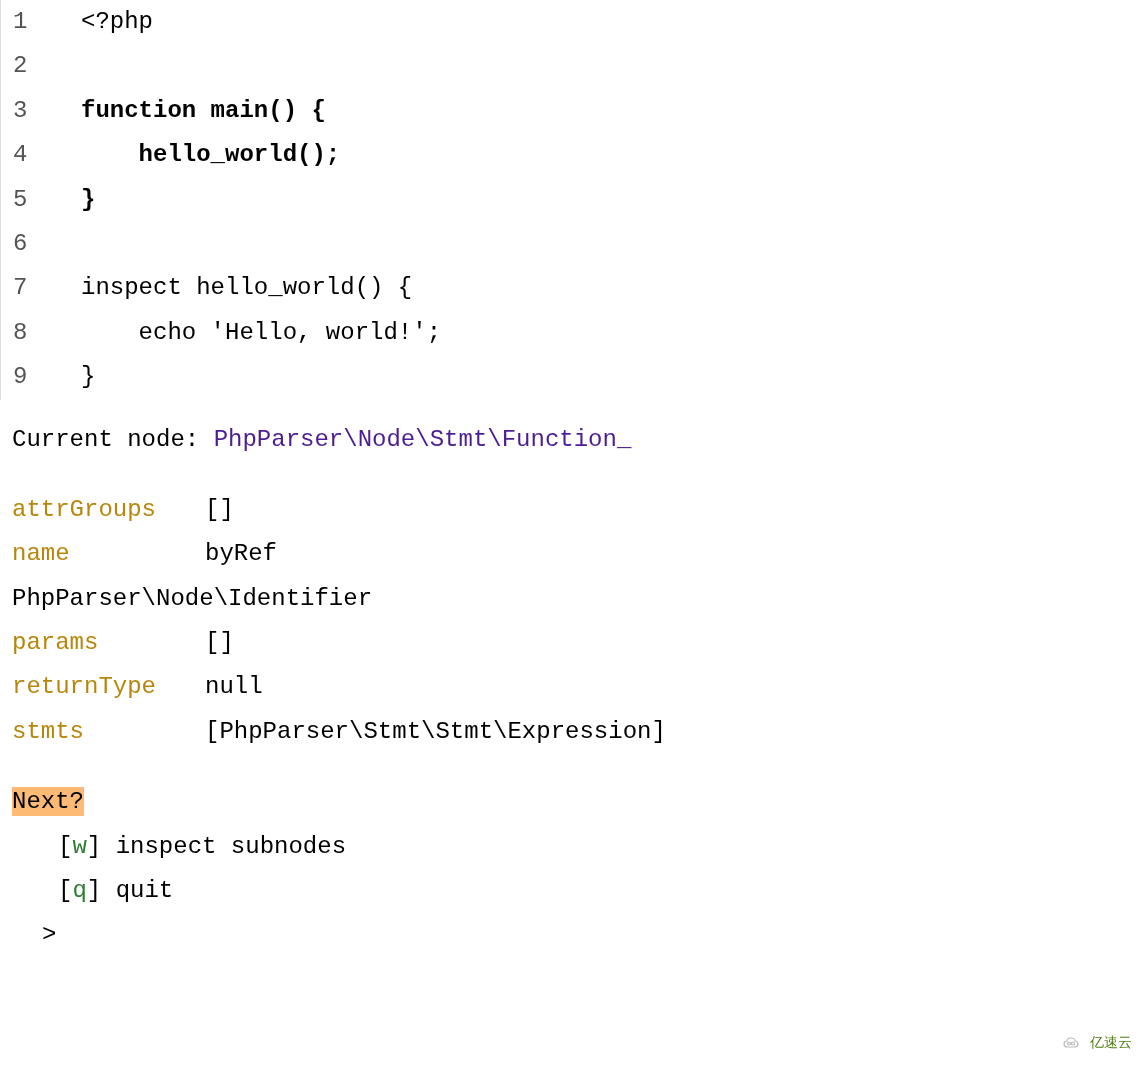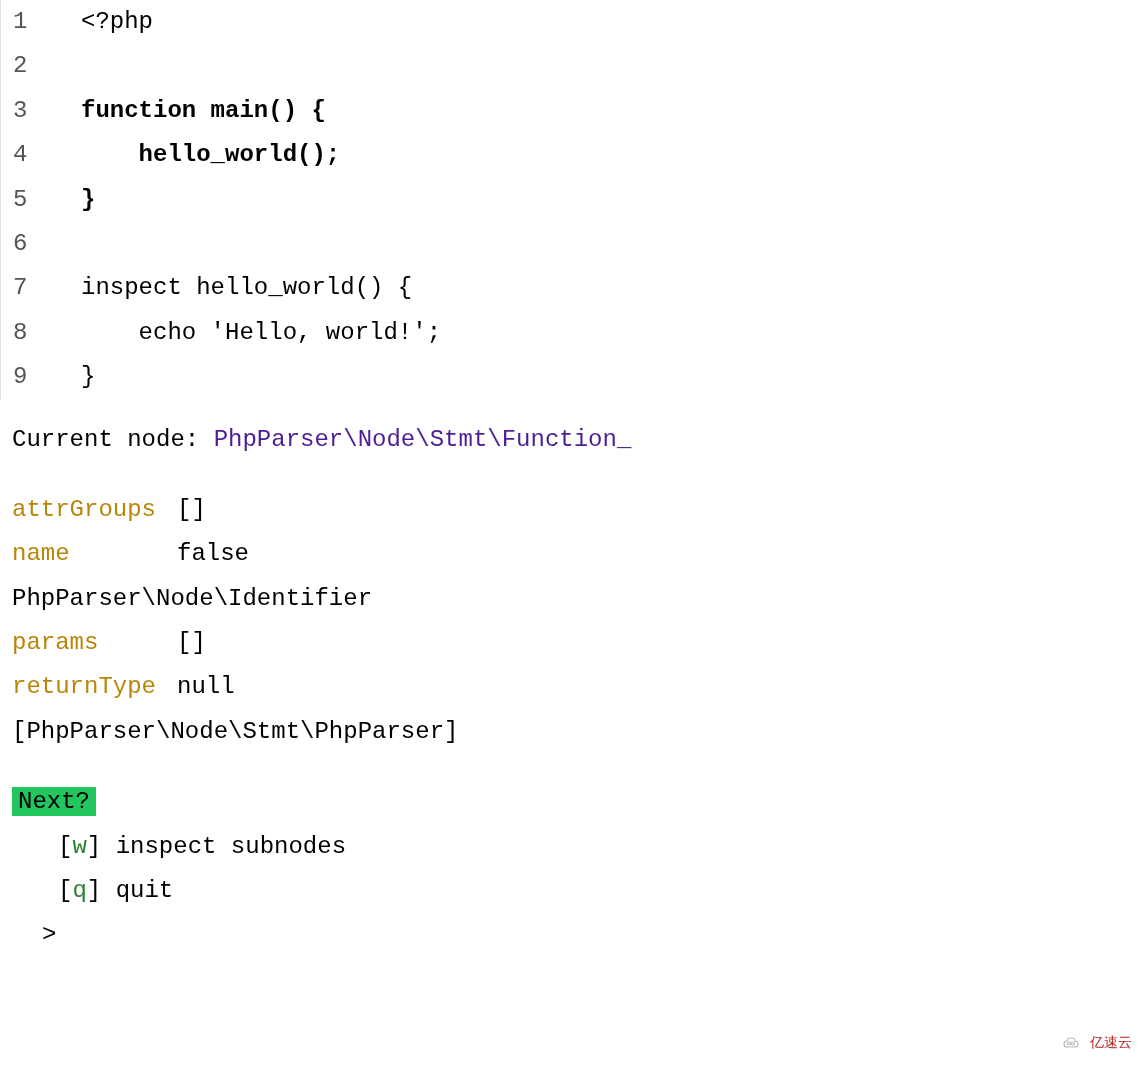--- a/index.html
+++ b/index.html
@@ -49,53 +49,54 @@
       margin-top: 36px;
     }
     .current-node-value {
       color: #4c1d95;
     }
     .props-table {
       margin-top: 26px;
     }
     .prop-row {
       display: flex;
+      gap: 28px;
     }
     .prop-key {
       color: #b8860b;
       width: 165px;
     }
     .prop-value {
       color: #000;
     }
     .next-section {
       margin-top: 26px;
     }
     .next-label {
-      background: #22c55e;
-      padding: 1px 6px;
+      background: #fdba74;
+      padding: 1px 0;
     }
     .menu-item {
       padding-left: 46px;
     }
     .menu-key {
       color: #2e7d32;
     }
     .bracket {
       color: #000;
     }
     .prompt {
       padding-left: 30px;
     }
     .watermark {
       position: absolute;
       bottom: 10px;
       right: 10px;
       font-size: 14px;
-      color: #b91c1c;
+      color: #4d7c0f;
       font-family: sans-serif;
       display: flex;
       align-items: center;
       gap: 8px;
     }
     .watermark-icon {
       display: inline-flex;
       align-items: center;
     }
   </style>
@@ -146,35 +147,36 @@
     <span class="current-node-label">Current node: </span><span class="current-node-value">PhpParser\Node\Stmt\Function_</span>
   </div>
 
   <div class="props-table">
     <div class="prop-row">
       <span class="prop-key">attrGroups</span>
       <span class="prop-value">[]</span>
     </div>
     <div class="prop-row">
       <span class="prop-key">name</span>
-      <span class="prop-value">false</span>
+      <span class="prop-value">byRef</span>
     </div>
     <div class="prop-row">
       <span class="prop-value">PhpParser\Node\Identifier</span>
     </div>
     <div class="prop-row">
       <span class="prop-key">params</span>
       <span class="prop-value">[]</span>
     </div>
     <div class="prop-row">
       <span class="prop-key">returnType</span>
       <span class="prop-value">null</span>
     </div>
     <div class="prop-row">
-      <span class="prop-value">[PhpParser\Node\Stmt\PhpParser]</span>
+      <span class="prop-key">stmts</span>
+      <span class="prop-value">[PhpParser\Stmt\Stmt\Expression]</span>
     </div>
   </div>
 
   <div class="next-section">
     <div>
       <span class="next-label">Next?</span>
     </div>
     <div class="menu-item">
       <span class="bracket">[</span><span class="menu-key">w</span><span class="bracket">] </span><span>inspect subnodes</span>
     </div>

